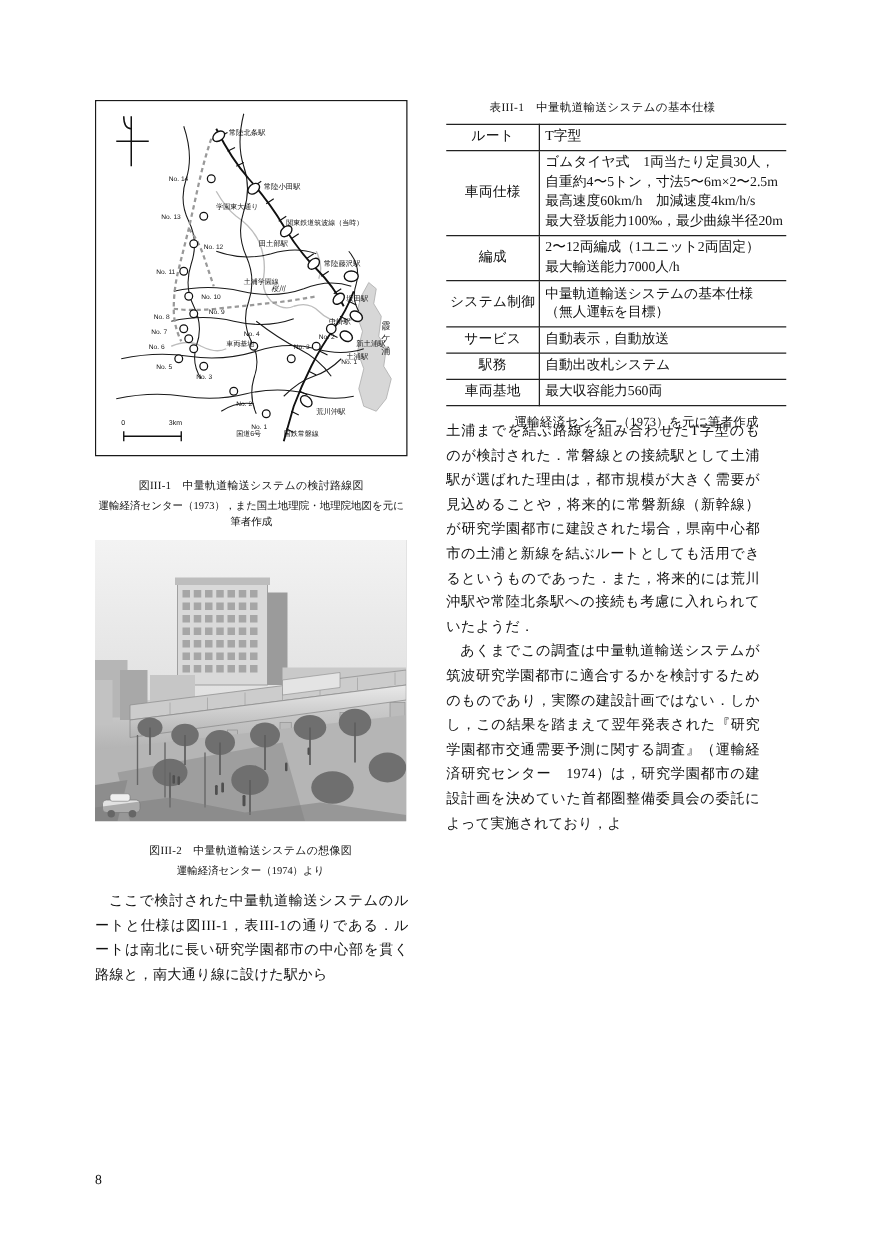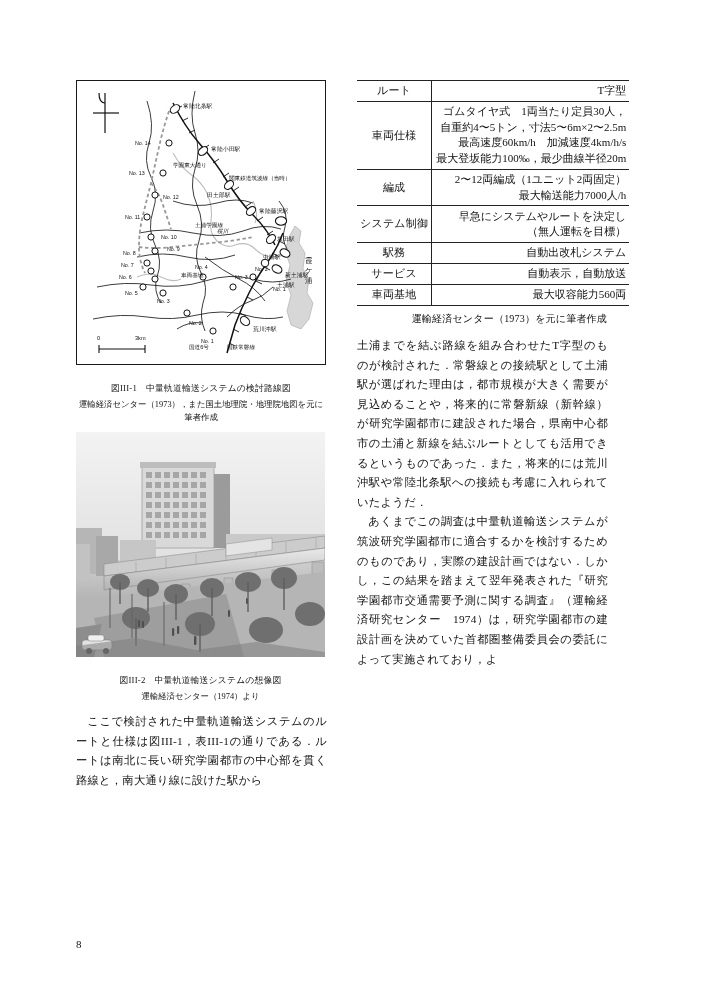--- a/index.html
+++ b/index.html
@@ -87,21 +87,21 @@
     vertical-align:middle;
   }
   table.spec td.k{
     width:66px;
     text-align:center;
     border-right:.7px solid #222;
     white-space:nowrap;
     letter-spacing:.2px;
   }
   table.spec td.v{
-    text-align:right;
+    text-align:left;
     padding-left:4px;
   }
   table.spec tr:first-child td{border-top:1px solid #222;}
   table.spec tr:last-child td{border-bottom:1px solid #222;}
   table.spec td.v .ln{display:block; white-space:nowrap;}
   .table-src{
     text-align:right;
     font-size:10px;
     margin-top:6px;
     letter-spacing:.2px;
@@ -470,20 +470,21 @@
       <span class="fig-title">図III-2　中量軌道輸送システムの想像図</span>
       <span class="fig-src">運輸経済センター（1974）より</span>
     </div>
   </div>
 
   <div class="body-text lf-body">
     <p class="ind">ここで検討された中量軌道輸送システムのルートと仕様は図III-1，表III-1の通りである．ルートは南北に長い研究学園都市の中心部を貫く路線と，南大通り線に設けた駅から</p>
   </div>
 
   <div class="col-right">
+    <div class="table-title">表III-1　中量軌道輸送システムの基本仕様</div>
 
     <table class="spec">
       <tbody>
         <tr>
           <td class="k">ルート</td>
           <td class="v">
             <span class="ln">T字型</span>
           </td>
         </tr>
         <tr>
@@ -498,34 +499,34 @@
         <tr>
           <td class="k">編成</td>
           <td class="v">
             <span class="ln">2〜12両編成（1ユニット2両固定）</span>
             <span class="ln">最大輸送能力7000人/h</span>
           </td>
         </tr>
         <tr>
           <td class="k">システム制御</td>
           <td class="v">
-            <span class="ln">早急にシステムやルートを決定し</span>
+            <span class="ln">中量軌道輸送システムの基本仕様</span>
             <span class="ln">（無人運転を目標）</span>
           </td>
         </tr>
         <tr>
+          <td class="k">サービス</td>
+          <td class="v">
+            <span class="ln">自動表示，自動放送</span>
+          </td>
+        </tr>
+        <tr>
           <td class="k">駅務</td>
           <td class="v">
             <span class="ln">自動出改札システム</span>
-          </td>
-        </tr>
-        <tr>
-          <td class="k">サービス</td>
-          <td class="v">
-            <span class="ln">自動表示，自動放送</span>
           </td>
         </tr>
         <tr>
           <td class="k">車両基地</td>
           <td class="v">
             <span class="ln">最大収容能力560両</span>
           </td>
         </tr>
       </tbody>
     </table>

